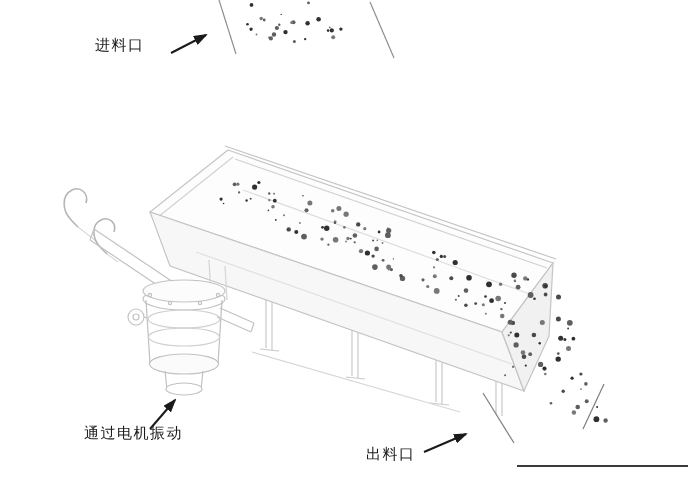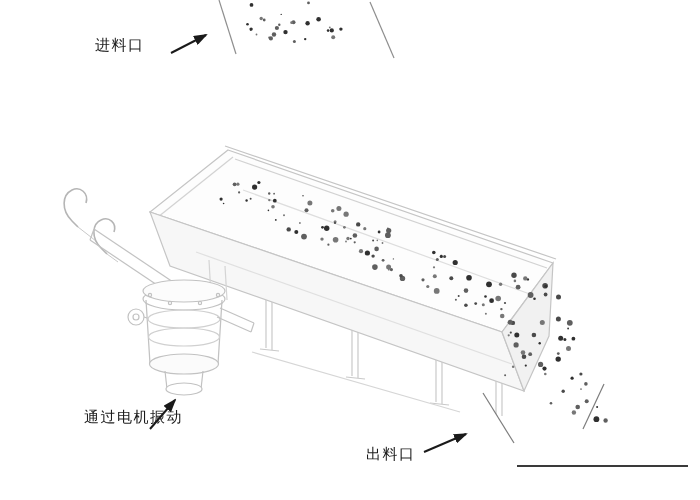--- a/index.html
+++ b/index.html
@@ -12,21 +12,21 @@
   }
   .stage svg{position:absolute;left:0;top:0;}
   .label{
     position:absolute;
     font-size:15px;
     color:#1a1a1a;
     letter-spacing:1.5px;
     white-space:nowrap;
   }
   #label-feed{left:95px;top:36px;}
-  #label-motor{left:84px;top:408px;}
+  #label-motor{left:84px;top:424px;}
   #label-discharge{left:366px;top:445px;font-family:Liberation Serif, serif;}
 </style>
 </head>
 <body>
 
 <div class="stage">
 
   <svg width="700" height="500" viewBox="0 0 700 500">
 
     <defs>

